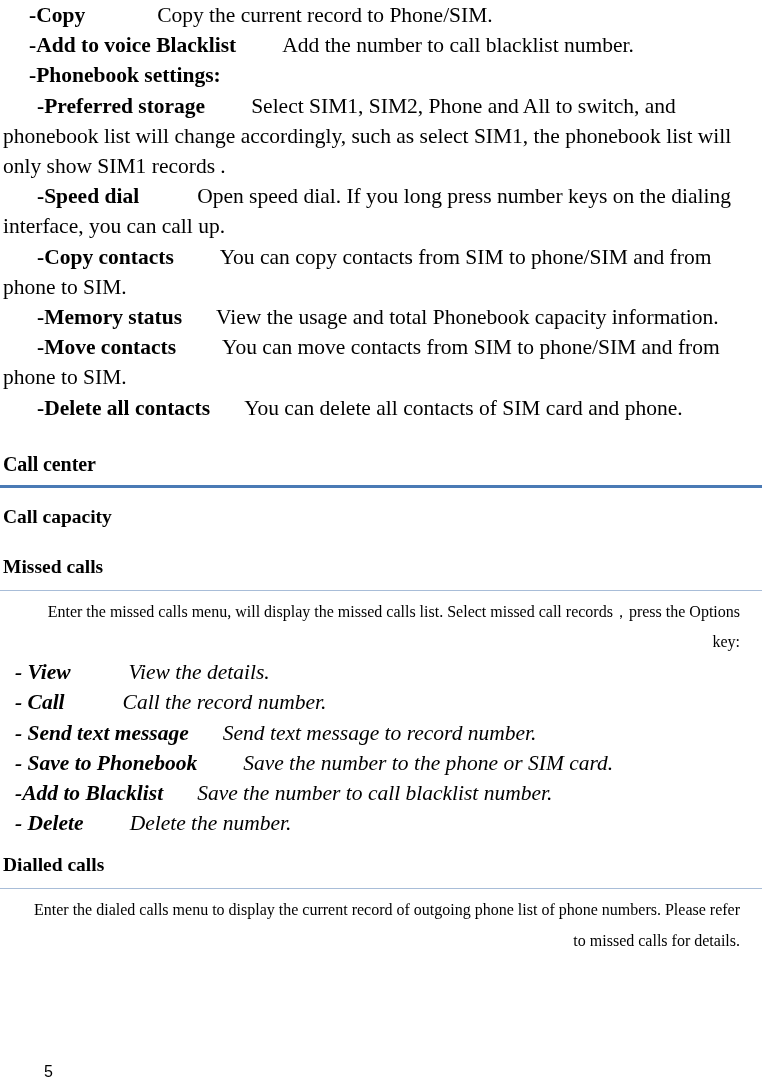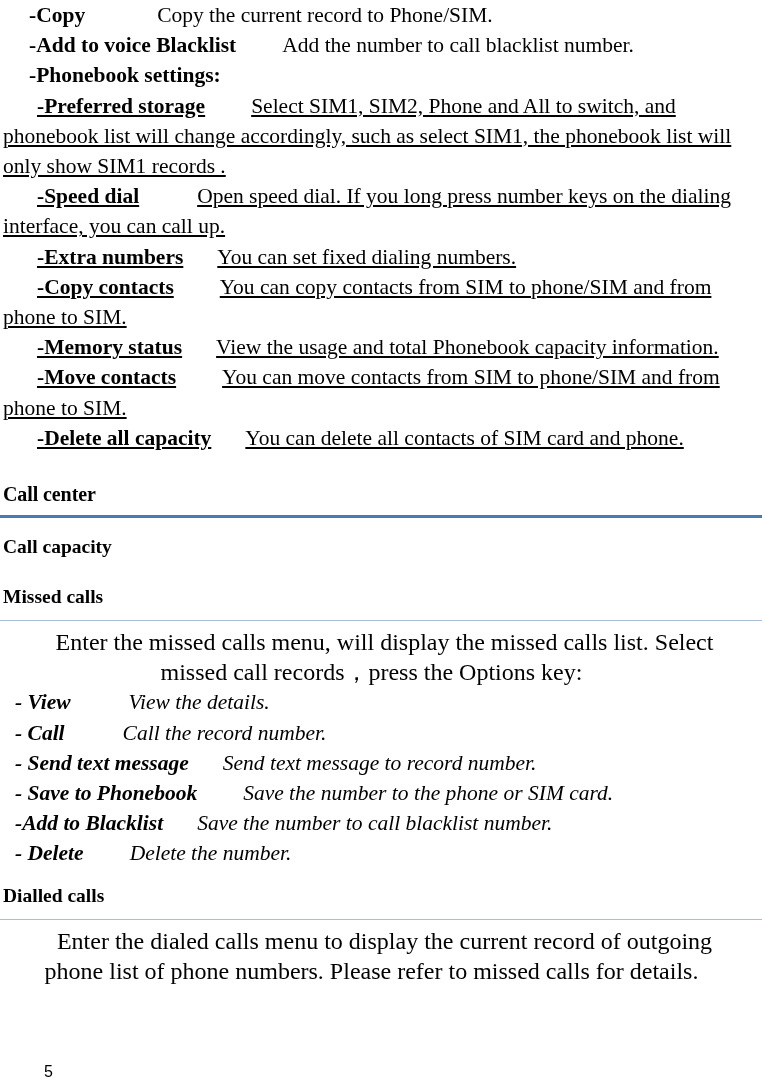--- a/index.html
+++ b/index.html
@@ -19,37 +19,37 @@
   .page {
     position: absolute;
     left: 0; top: 0;
     width: 762px;
     height: 1086px;
     padding: 0;
   }
 
   
   .para {
-    font-size: 24px;
+    font-size: 16px;
     line-height: 30.2px;
-    text-align: center;
+    text-align: right;
     margin: 0;
     padding: 0 22px 0 3px;
     white-space: normal;
   }
 
   
   .entry {
     font-size: 21.5px;
     line-height: 30.2px;
     margin: 0;
     padding: 0 22px 0 3px;
     text-indent: 26px;
   }
-  .entry.indent-2 { text-indent: 34px; text-decoration: underline; }
+  .entry.indent-2 { text-indent: 34px; }
   .entry.indent-tight { text-indent: 12px; font-style: italic; }
 
   .entry b, .para b {
     font-weight: bold;
   }
   .gap-md  { display: inline-block; width: 34px; }
   .gap-lg  { display: inline-block; width: 46px; }
   .gap-xl  { display: inline-block; width: 58px; }
   .gap-xxl { display: inline-block; width: 72px; }
 
@@ -128,38 +128,35 @@
   <div>
 
     <p class="entry indent-2">
       <b>-Preferred storage</b><span class="gap-lg"></span><span>Select SIM1, SIM2, Phone and All to switch, and phonebook list will change accordingly, such as select SIM1, the phonebook list will only show SIM1 records .</span>
     </p>
 
     <p class="entry indent-2">
       <b>-Speed dial</b><span class="gap-xl"></span><span>Open speed dial. If you long press number keys on the dialing interface, you can call up.</span>
     </p>
 
-    <p class="entry indent-2">
-      <b>-Extra numbers</b><span class="gap-md"></span><span>You can set fixed dialing numbers.</span>
-    </p>
 
     <p class="entry indent-2">
       <b>-Copy contacts</b><span class="gap-lg"></span><span>You can copy contacts from SIM to phone/SIM and from phone to SIM.</span>
     </p>
 
     <p class="entry indent-2">
       <b>-Memory status</b><span class="gap-md"></span><span>View the usage and total Phonebook capacity information.</span>
     </p>
 
     <p class="entry indent-2">
       <b>-Move contacts</b><span class="gap-lg"></span><span>You can move contacts from SIM to phone/SIM and from phone to SIM.</span>
     </p>
 
     <p class="entry indent-2">
-      <b>-Delete all capacity</b><span class="gap-md"></span><span>You can delete all contacts of SIM card and phone.</span>
+      <b>-Delete all contacts</b><span class="gap-md"></span><span>You can delete all contacts of SIM card and phone.</span>
     </p>
 
   </div>
 
   <div class="sp-24"></div>
 
   <h1 class="h1">Call center</h1>
   <hr class="rule-major">
 
   <div class="sp-16"></div>

